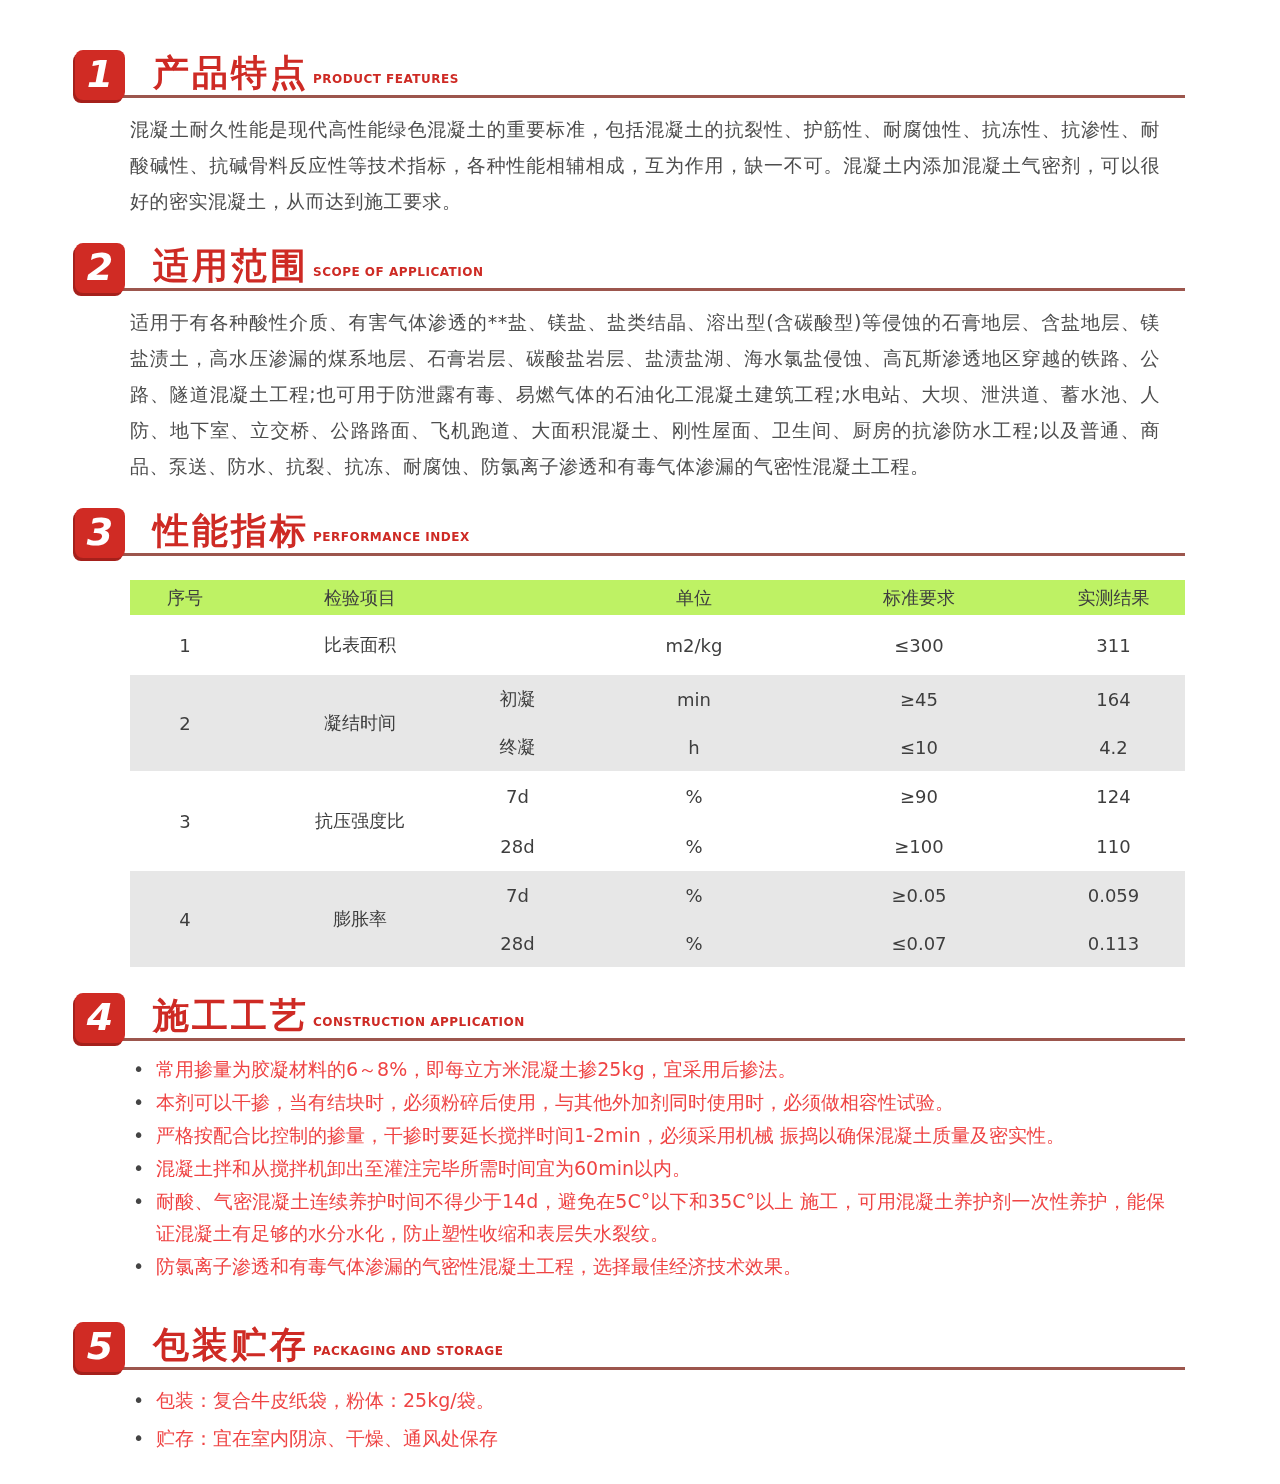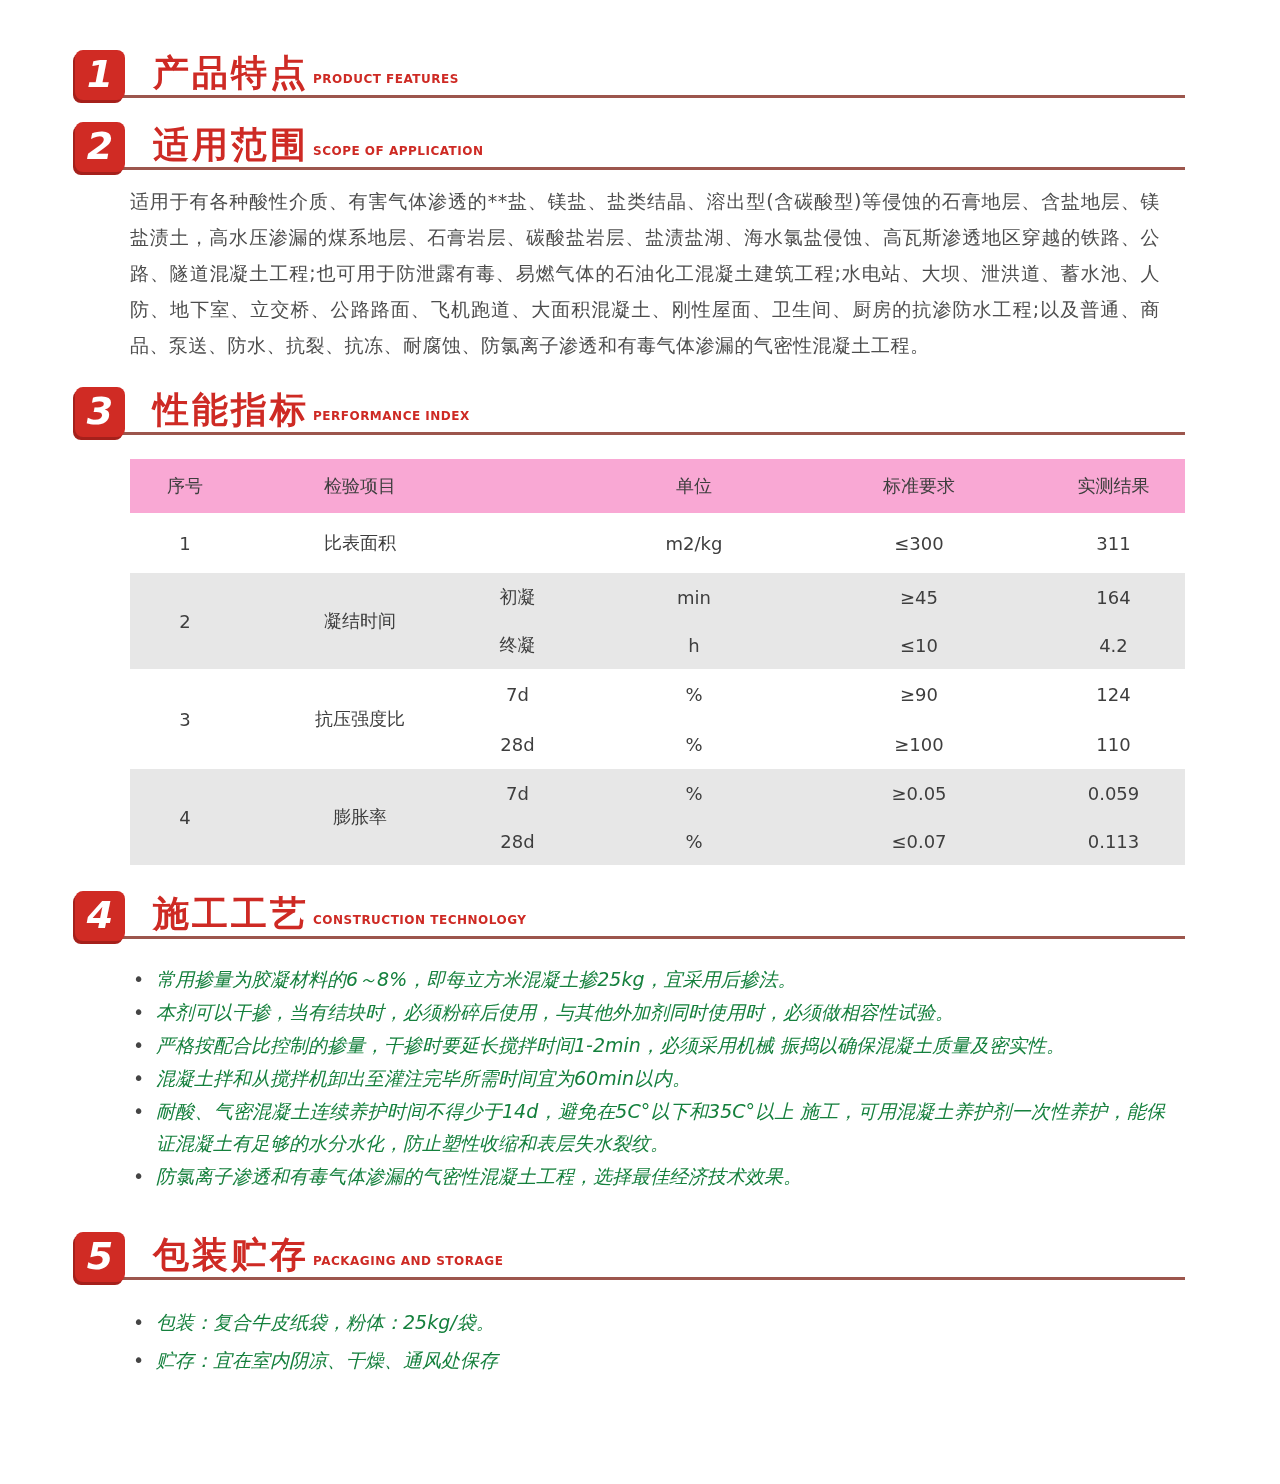--- a/index.html
+++ b/index.html
@@ -71,27 +71,26 @@
   .para {
     margin: 13px 25px 0 55px;
     font-size: 19px;
     line-height: 36px;
     letter-spacing: 0.5px;
     color: #4d4d4d;
     text-align: justify;
   }
 
   .bullets {
-    margin: 24px 20px 0 55px;
+    margin: 12px 20px 0 55px;
     padding: 0;
     list-style: none;
     font-size: 19px;
     line-height: 32px;
-    color: #15803d;
-    font-style: italic;
+    color: #ef4444;
   }
   .bullets li {
     position: relative;
     padding-left: 26px;
     margin-bottom: 1px;
     text-align: justify;
   }
   .bullets li::before {
     content: "\2022";
     position: absolute;
@@ -110,21 +109,21 @@
     font-size: 18px;
     color: #3e3e3e;
     table-layout: fixed;
   }
   .perf-table th, .perf-table td {
     font-weight: normal;
     text-align: center;
     vertical-align: middle;
     padding: 0;
   }
-  .perf-table thead tr { background: #f9a8d4; height: 54px; }
+  .perf-table thead tr { background: #bef264; height: 35px; }
   .perf-table .row-gray { background: #e7e7e7; }
   .perf-table .row-white { background: #ffffff; }
   .perf-table tr.h-tall { height: 60px; }
   .perf-table tr.h-sub { height: 48px; }
   .perf-table tr.h-sub2 { height: 50px; }
   .c1 { text-align: center !important; }
   .c2 { padding-left: 50px !important; }
   .c3 { padding-left: 25px !important; }
   .c4 { padding-left: 18px !important; }
   .c5 { padding-left: 18px !important; }
@@ -134,20 +133,21 @@
 <body>
 
 <div class="page">
 
   <div class="section s1">
     <div class="section-header">
       <div class="badge">1</div>
       <div class="title-zh">产品特点</div>
       <div class="title-en">PRODUCT FEATURES</div>
     </div>
+    <div class="para">混凝土耐久性能是现代高性能绿色混凝土的重要标准，包括混凝土的抗裂性、护筋性、耐腐蚀性、抗冻性、抗渗性、耐酸碱性、抗碱骨料反应性等技术指标，各种性能相辅相成，互为作用，缺一不可。混凝土内添加混凝土气密剂，可以很好的密实混凝土，从而达到施工要求。</div>
   </div>
 
   <div class="section s2">
     <div class="section-header">
       <div class="badge">2</div>
       <div class="title-zh">适用范围</div>
       <div class="title-en">SCOPE OF APPLICATION</div>
     </div>
     <div class="para">适用于有各种酸性介质、有害气体渗透的**盐、镁盐、盐类结晶、溶出型(含碳酸型)等侵蚀的石膏地层、含盐地层、镁盐渍土，高水压渗漏的煤系地层、石膏岩层、碳酸盐岩层、盐渍盐湖、海水氯盐侵蚀、高瓦斯渗透地区穿越的铁路、公路、隧道混凝土工程;也可用于防泄露有毒、易燃气体的石油化工混凝土建筑工程;水电站、大坝、泄洪道、蓄水池、人防、地下室、立交桥、公路路面、飞机跑道、大面积混凝土、刚性屋面、卫生间、厨房的抗渗防水工程;以及普通、商品、泵送、防水、抗裂、抗冻、耐腐蚀、防氯离子渗透和有毒气体渗漏的气密性混凝土工程。</div>
   </div>
@@ -230,21 +230,21 @@
           <td class="c6">0.113</td>
         </tr>
       </tbody>
     </table>
   </div>
 
   <div class="section s4">
     <div class="section-header">
       <div class="badge">4</div>
       <div class="title-zh">施工工艺</div>
-      <div class="title-en">CONSTRUCTION TECHNOLOGY</div>
+      <div class="title-en">CONSTRUCTION APPLICATION</div>
     </div>
     <ul class="bullets">
       <li>常用掺量为胶凝材料的6～8%，即每立方米混凝土掺25kg，宜采用后掺法。</li>
       <li>本剂可以干掺，当有结块时，必须粉碎后使用，与其他外加剂同时使用时，必须做相容性试验。</li>
       <li>严格按配合比控制的掺量，干掺时要延长搅拌时间1-2min，必须采用机械 振捣以确保混凝土质量及密实性。</li>
       <li>混凝土拌和从搅拌机卸出至灌注完毕所需时间宜为60min以内。</li>
       <li>耐酸、气密混凝土连续养护时间不得少于14d，避免在5C°以下和35C°以上 施工，可用混凝土养护剂一次性养护，能保证混凝土有足够的水分水化，防止塑性收缩和表层失水裂纹。</li>
       <li>防氯离子渗透和有毒气体渗漏的气密性混凝土工程，选择最佳经济技术效果。</li>
     </ul>
   </div>

